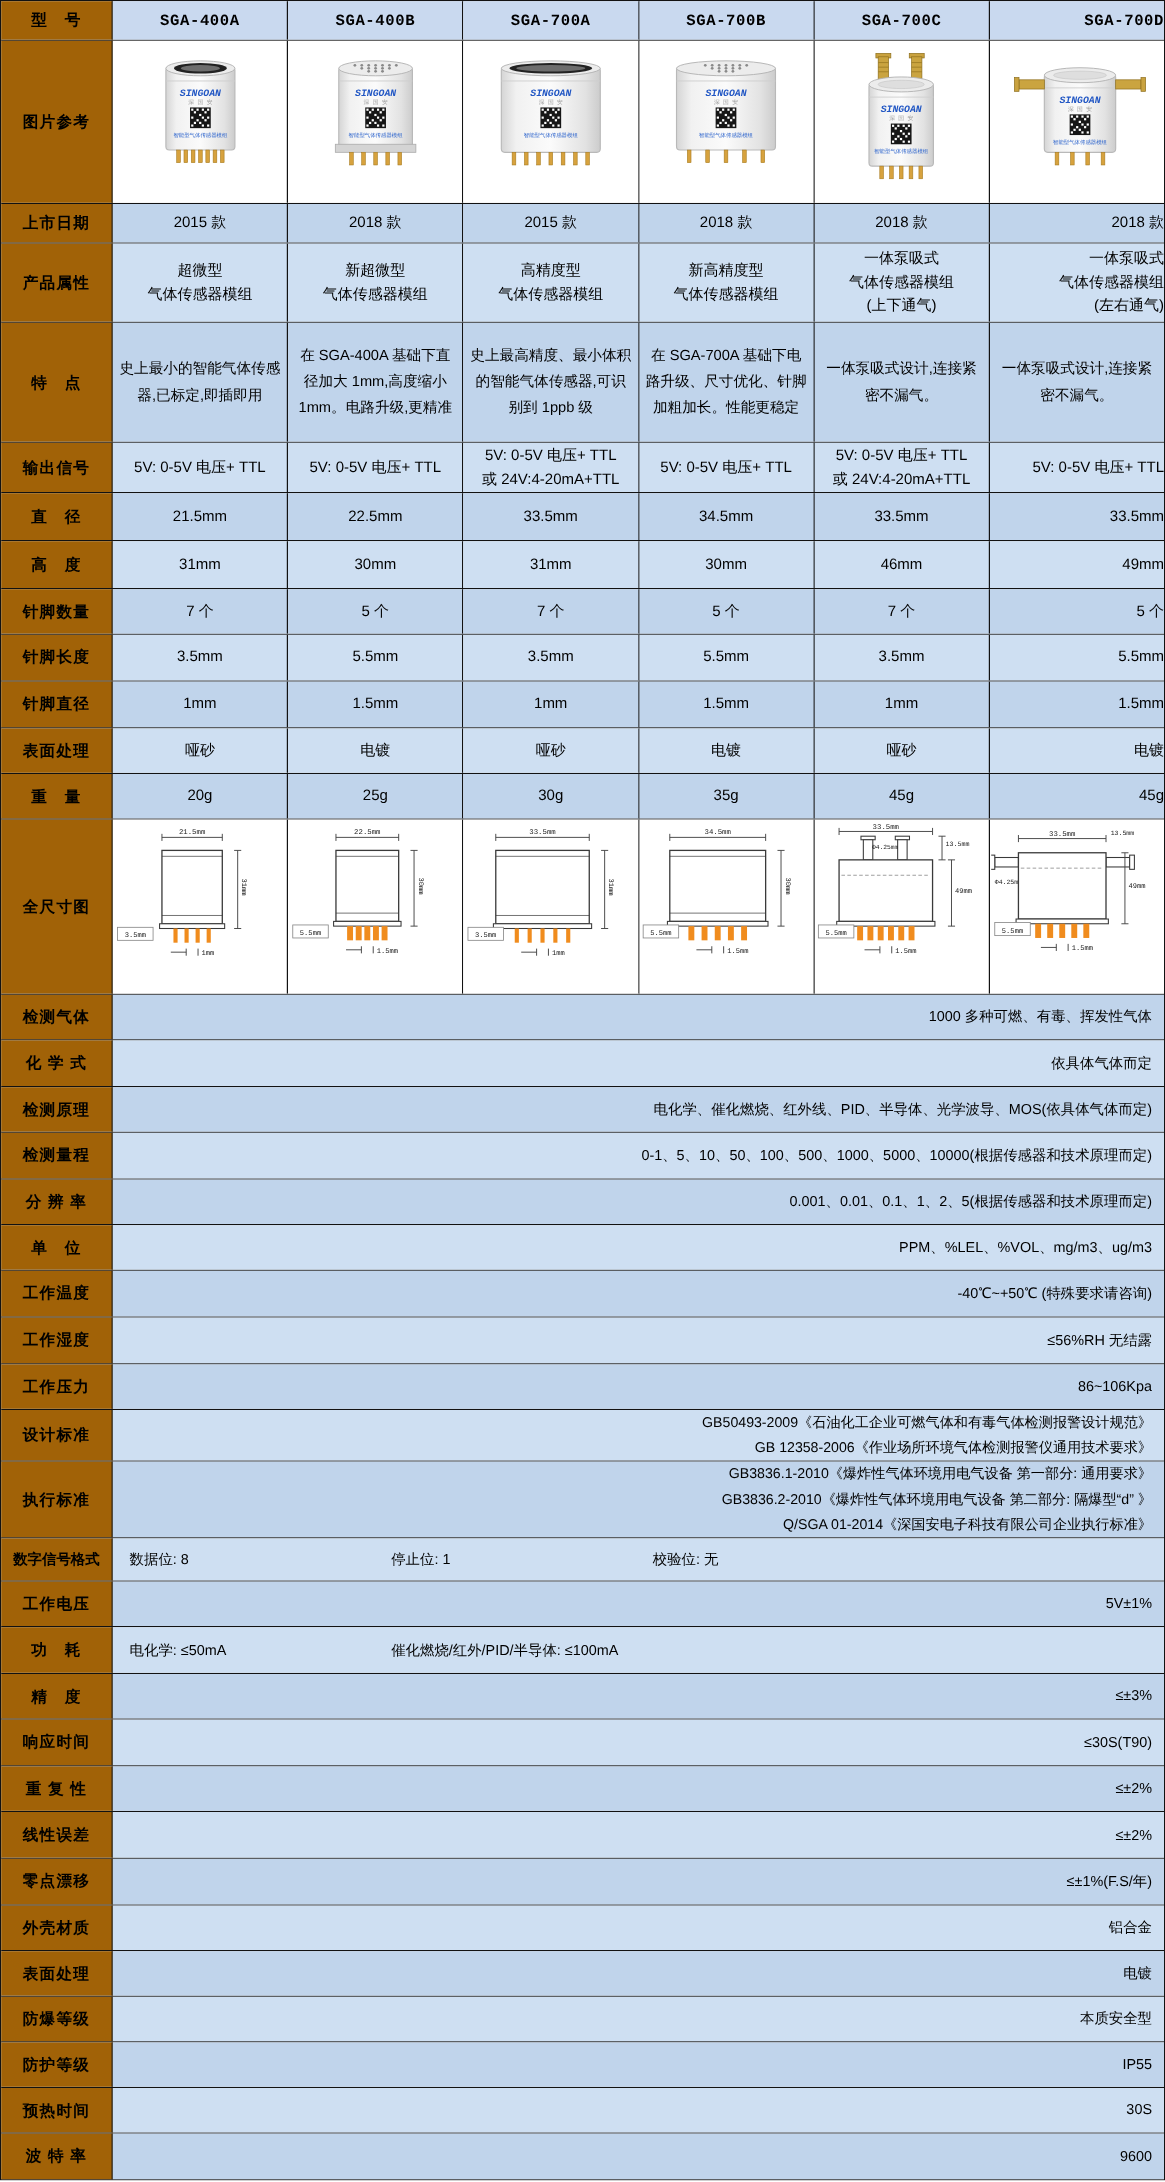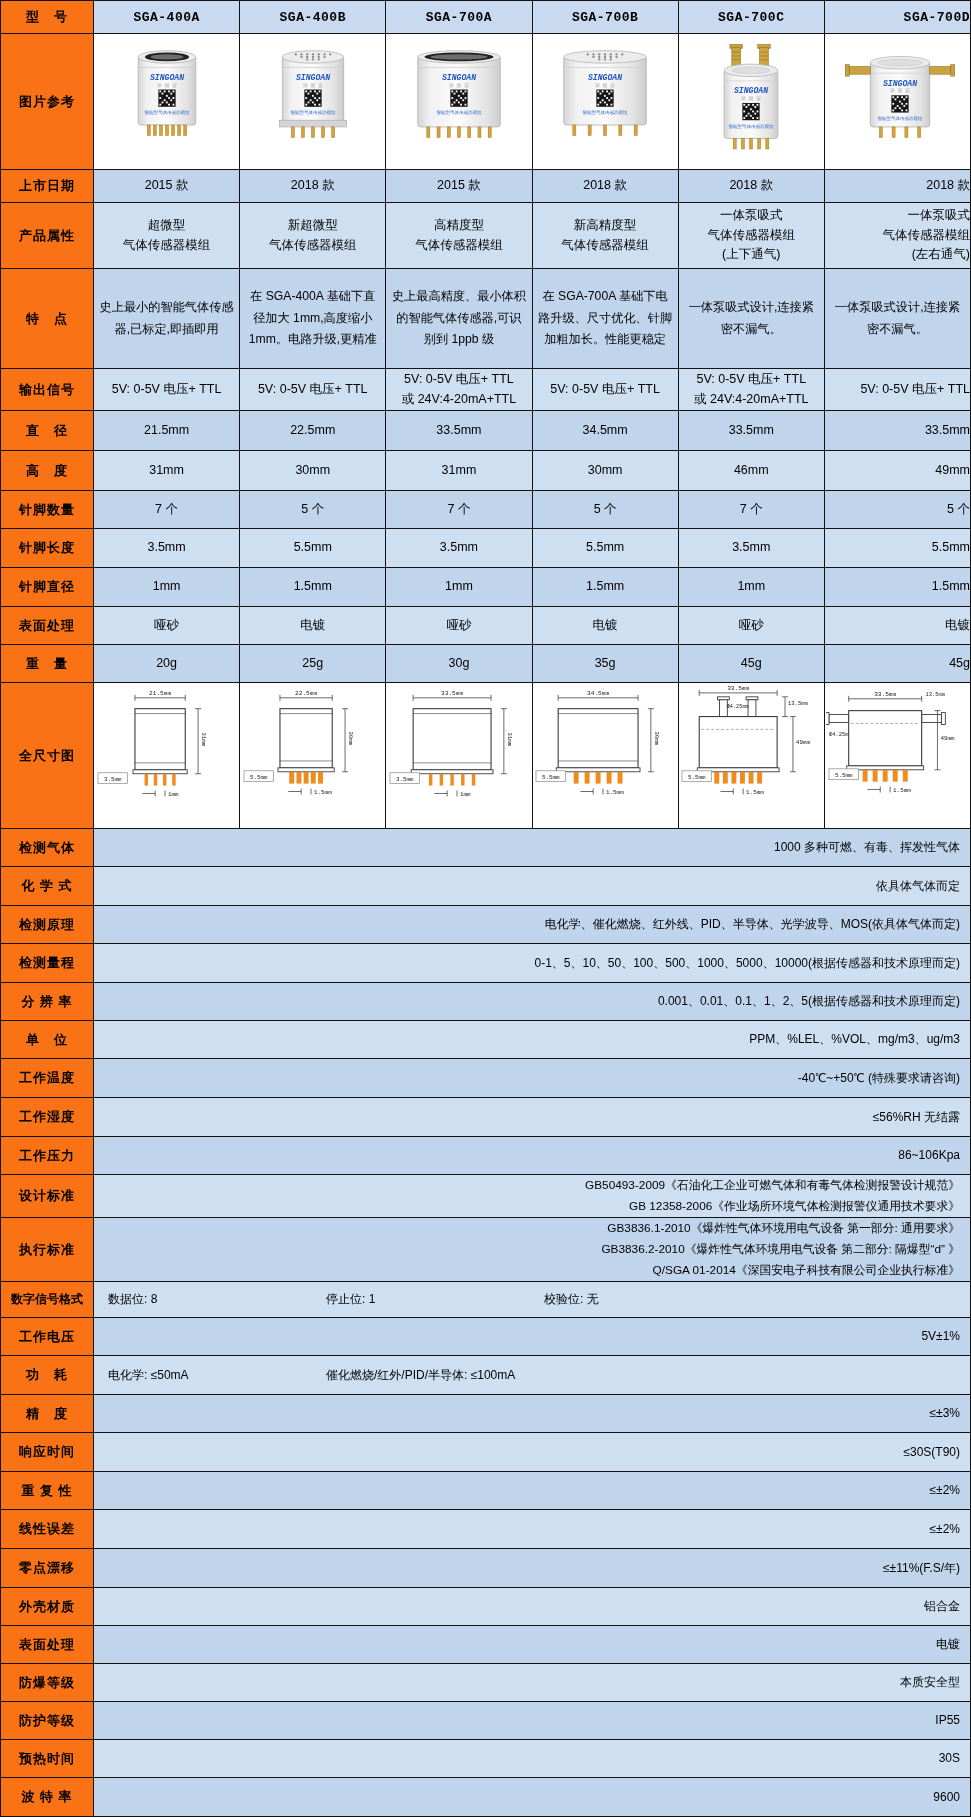--- a/index.html
+++ b/index.html
@@ -3,21 +3,21 @@
 <meta charset="utf-8">
 <style>
   * { margin:0; padding:0; box-sizing:border-box; }
   html,body { background:#ffffff; }
   body { width:971px; font-family:"Liberation Sans",sans-serif; color:#000; }
   .table { width:971px; border:1px solid #121212; }
   .row { display:flex; border-bottom:1px solid #121212; }
   .row:last-child { border-bottom:none; }
   .cell { border-right:1px solid #121212; display:flex; flex-direction:column; align-items:center; justify-content:center; min-width:0; overflow:hidden; }
   .cell:last-child { border-right:none;align-items:flex-end; }
-  .label-cell { flex:0 0 93px; background:#f97316; font-weight:700; font-size:13px; letter-spacing:1px; text-align:left; line-height:1.35; padding:0 2px; }
+  .label-cell { flex:0 0 93px; background:#a16207; font-weight:700; font-size:13px; letter-spacing:1px; text-align:left; line-height:1.35; padding:0 2px; }
   .label-cell.small-label { font-size:12px; letter-spacing:0; }
   .data-cell { flex:1 1 0; }
   .model-cell { font-family:"Liberation Mono",monospace; font-weight:700; font-size:13px; letter-spacing:.5px; background:#C9D9EF; }
   .shade-A { background:#CEDFF2; }
   .shade-B { background:#C0D4EB; }
   .white-cell { background:#ffffff; }
   .val { font-size:12.5px; line-height:1.55; text-align:center; }
   .feature-cell .val { font-size:12.2px; line-height:1.8; padding:0 5px; }
   .full-cell { flex:1 1 0; align-items:flex-start; justify-content:center; padding:3px 10px 3px 14px; font-size:12px; line-height:1.55; text-align:left; }
   .full-cell.multi { line-height:1.8; font-size:11.8px; }
@@ -955,21 +955,21 @@
       </div>
       <div class="cell full-cell shade-A">
         <div>≤±2%</div>
       </div>
     </div>
     <div class="row" style="height: 39px;">
       <div class="cell label-cell">
         <span>零点漂移</span>
       </div>
       <div class="cell full-cell shade-B">
-        <div>≤±11%(F.S/年)</div>
+        <div>≤±1%(F.S/年)</div>
       </div>
     </div>
     <div class="row" style="height: 38px;">
       <div class="cell label-cell">
         <span>外壳材质</span>
       </div>
       <div class="cell full-cell shade-A">
         <div>铝合金</div>
       </div>
     </div>

